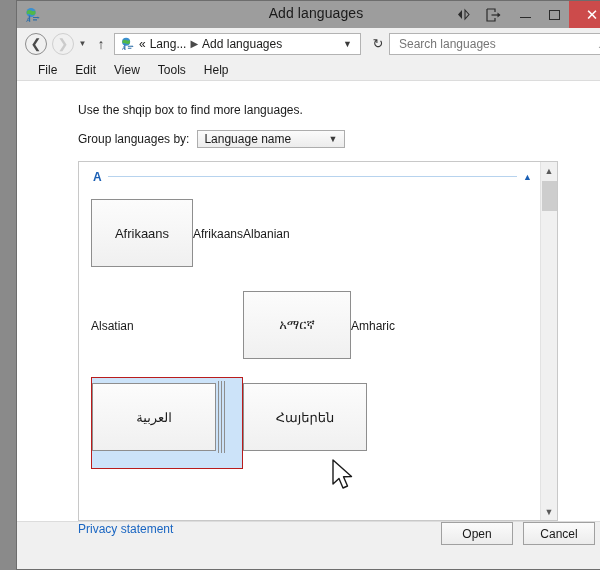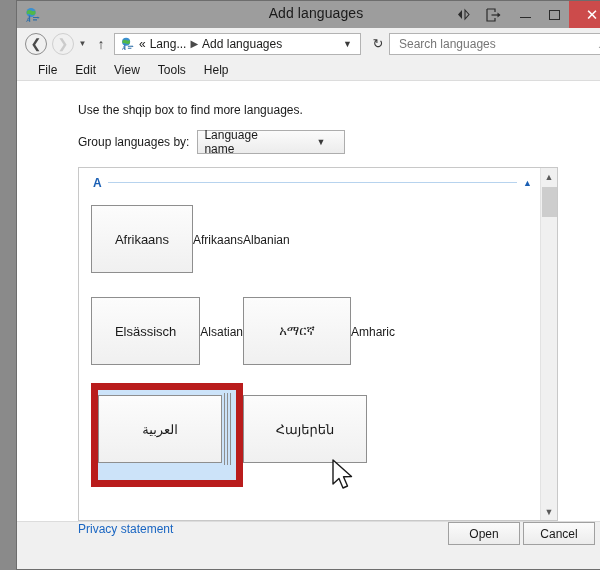--- a/index.html
+++ b/index.html
@@ -144,25 +144,25 @@
     font-size: 12px; color: #1a1a1a;
     margin: 0 0 13px 61px;
   }
   .grouprow {
     display: flex; align-items: center;
     margin: 0 0 13px 61px;
     gap: 8px;
   }
   .grouprow .lbl { font-size: 12px; color: #1a1a1a; }
   .combo {
-    width: 148px; height: 24px;
+    width: 148px; height: 18px;
     background: linear-gradient(#fbfbfb, #ececec);
     border: 1px solid #adadad;
     display: flex; align-items: center;
-    padding: 0 12px 0 6px;
+    padding: 0 0 0 6px;
     font-size: 12px; color: #1a1a1a; gap: 25px;
   }
   .combo .cmb-val { flex: 1 1 auto; }
   .combo .cmb-arrow { font-size: 9px; color: #3a3a3a; padding: 0 7px 0 4px; }
 
   
   .listpane {
     margin: 0 57px 0 61px;
     flex: 1 1 auto;
     border: 1px solid #c8c8c8;
@@ -192,21 +192,21 @@
     padding: 9px 0 0 12px;
   }
   .tilecell {
     width: 152px;
     padding: 0 0 18px 0;
     display: flex; flex-direction: row; align-items: center;
     position: relative;
   }
   .tilecell.selected {
     background: #cce3f9;
-    border: 7px solid #b91c1c;
+    border: 1px solid #b91c1c;
     padding-bottom: 17px;
   }
   .tile {
     width: 124px; height: 68px;
     background: linear-gradient(#fcfcfc, #f0f0f0);
     border: 1px solid #8e8e8e;
     display: flex; align-items: center; justify-content: center;
     font-size: 13px; color: #1a1a1a;
     margin-top: 6px;
     position: relative;
@@ -259,21 +259,21 @@
   .privacy-link {
     font-size: 12px; color: #1a66c2; text-decoration: none;
   }
   .footer-spacer { flex: 1 1 auto; }
   .btn {
     width: 72px; height: 23px;
     background: linear-gradient(#fbfbfb, #ececec);
     border: 1px solid #a0a0a0;
     font-size: 12px; color: #1a1a1a;
     display: flex; align-items: center; justify-content: center;
-    margin-left: 3px;
+    margin-left: 10px;
     font-family: "Liberation Sans", sans-serif;
   }
 
   
   .cursor { position: absolute; left: 314px; top: 378px; z-index: 50; pointer-events: none; }
 </style>
 </head>
 <body>
 
 <div class="window">
@@ -385,23 +385,20 @@
               <span>Afrikaans</span>
             </div>
             <div class="tile-label">Afrikaans</div>
           </div>
 
           <div class="tilecell">
             <div class="tile-label">Albanian</div>
           </div>
 
           <div class="tilecell">
-            <div class="tile">
-              <span>Elsässisch</span>
-            </div>
             <div class="tile-label">Alsatian</div>
           </div>
 
           <div class="tilecell">
             <div class="tile">
               <span>አማርኛ</span>
             </div>
             <div class="tile-label">Amharic</div>
           </div>
 

